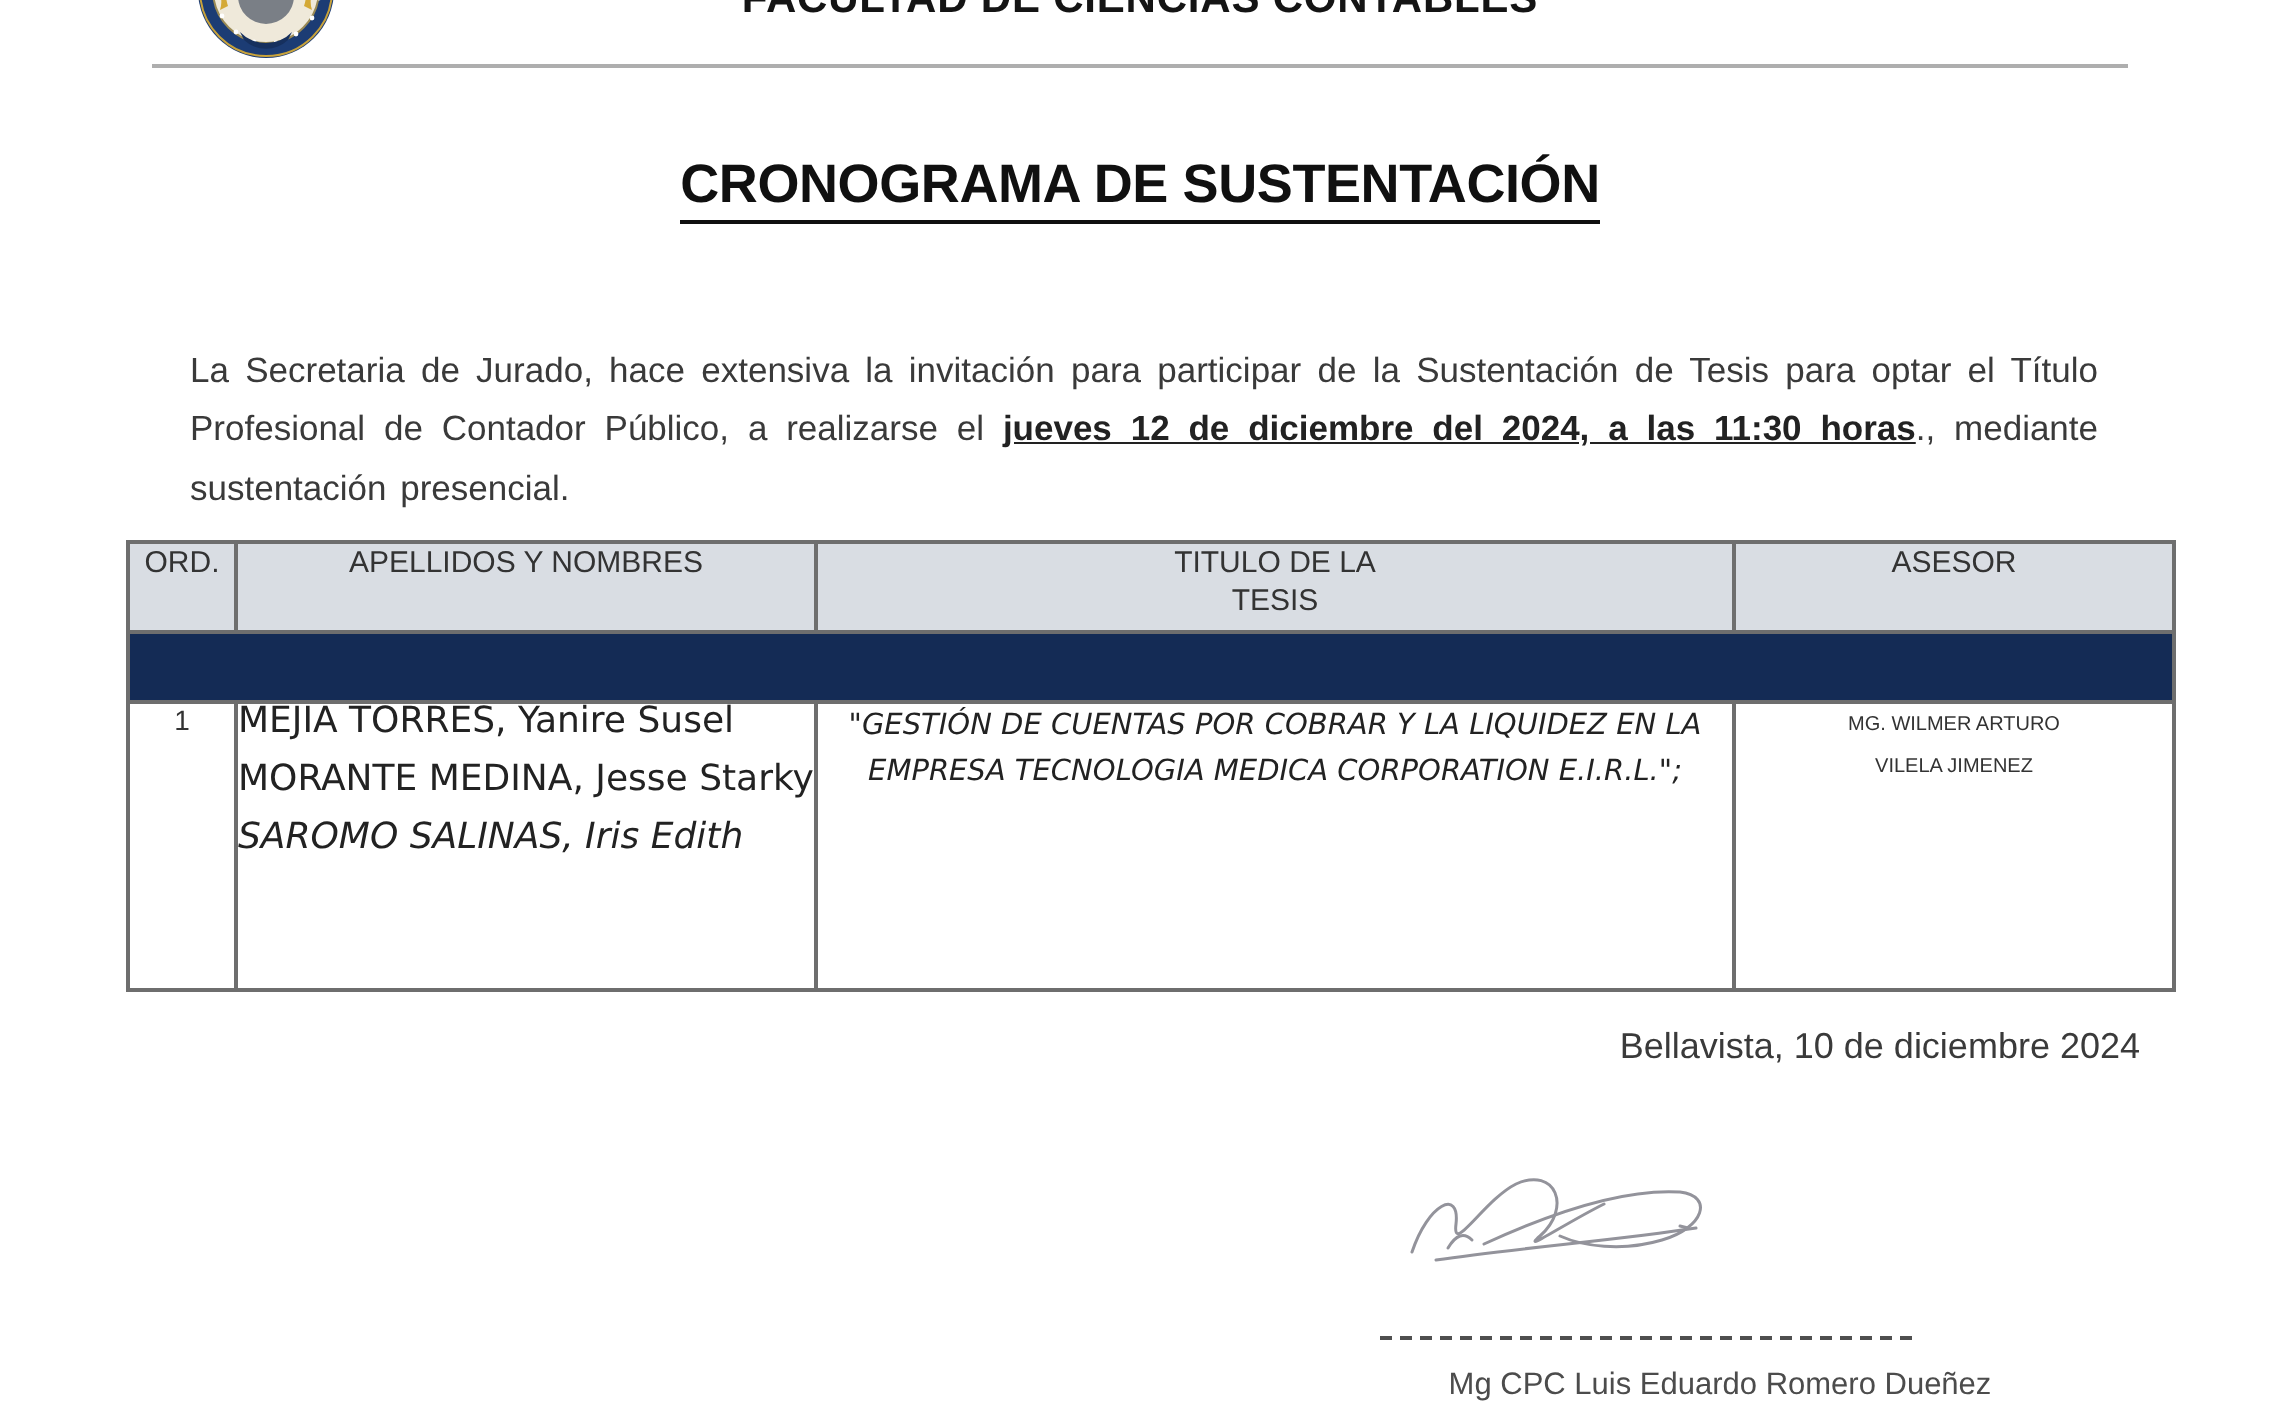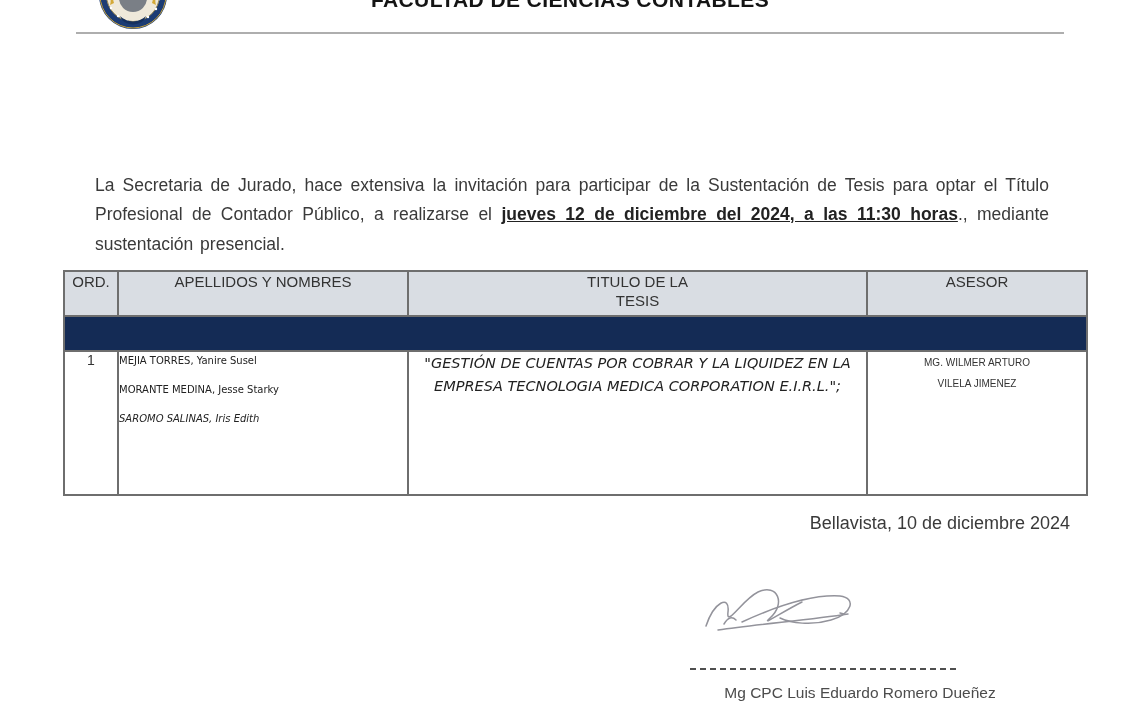--- a/index.html
+++ b/index.html
@@ -48,21 +48,21 @@
   .band-row td{background:var(--navy-band,#142b55);height:33px;}
   .data-row td{height:142px;background:#fff;}
   .col-ord{width:52px;}
   .col-names{width:288px;}
   .col-thesis{width:457px;}
   .col-advisor{width:218px;}
   .cell-ord{text-align:center;padding-top:22px;font-size:14px;color:#333;}
   .cell-names{padding:20px 6px 0 9px;}
   .student{
     font-family:"DejaVu Sans", sans-serif;
-    font-size:10px;line-height:17px;margin-bottom:12px;color:#222;
+    font-size:18px;line-height:17px;margin-bottom:12px;color:#222;
   }
   .student.italic{font-style:italic;}
   .cell-thesis{
     padding:8px 8px 0 8px;text-align:center;
     font-family:"DejaVu Sans", sans-serif;
     font-style:italic;font-size:14.5px;line-height:23px;color:#222;
   }
   .cell-advisor{padding-top:16px;text-align:center;font-size:10px;line-height:21px;color:#333;}
   
   .date-line{
@@ -119,20 +119,23 @@
       <path d="M10 33 q4 6 2 12 l4 -2 q-2 -6 0 -10 z" fill="#d4a936"></path>
       <path d="M60 33 q-4 6 -2 12 l-4 -2 q2 -6 0 -10 z" fill="#d4a936"></path>
 
       <path d="M22 56 a18 18 0 0 0 26 0 l-2 4 a16 16 0 0 1 -22 0 z" fill="#16305e"></path>
     </svg>
   </div>
 
   <div class="faculty-title">FACULTAD DE CIENCIAS CONTABLES</div>
   <div class="header-rule"></div>
 
+  <div class="doc-title-wrap">
+    <span class="doc-title">CRONOGRAMA DE SUSTENTACIÓN</span>
+  </div>
 
   <p class="intro"><span>La Secretaria de Jurado, hace extensiva la invitación para participar de la Sustentación de Tesis para optar el Título Profesional de Contador Público, a realizarse el </span><b>jueves 12 de diciembre del 2024, a las 11:30 horas</b><span>., mediante sustentación presencial.</span></p>
 
   <table class="schedule">
     <thead>
       <tr class="head-row">
         <th class="col-ord">ORD.</th>
         <th class="col-names">APELLIDOS Y NOMBRES</th>
         <th class="col-thesis">
           <div>TITULO DE LA</div>

